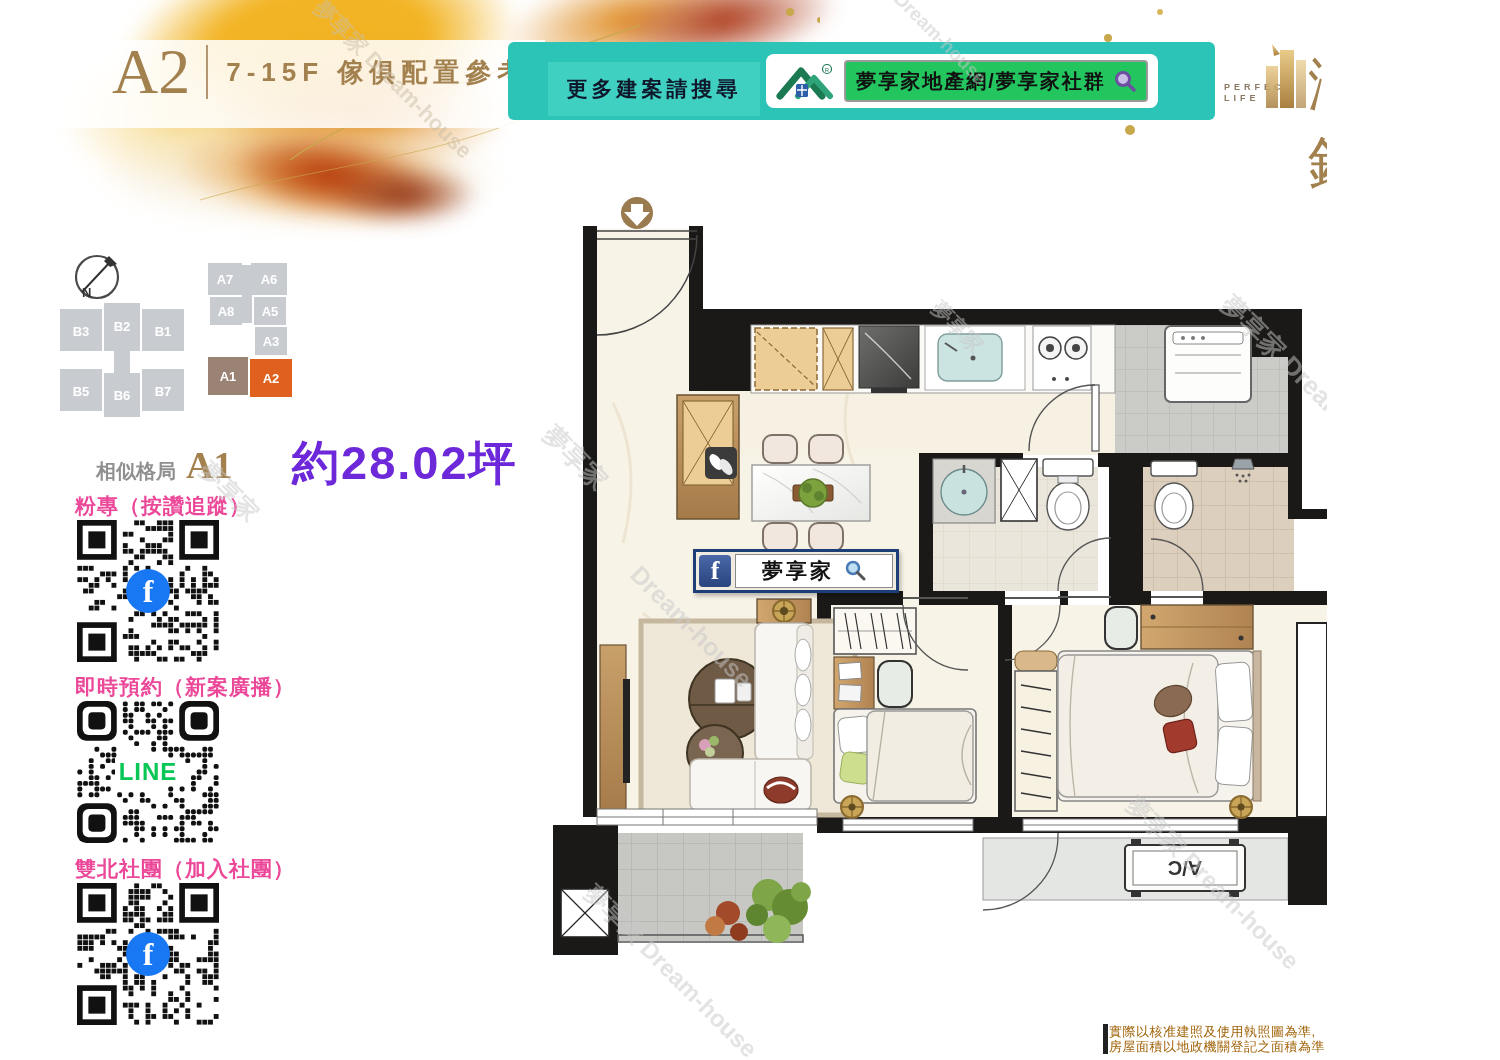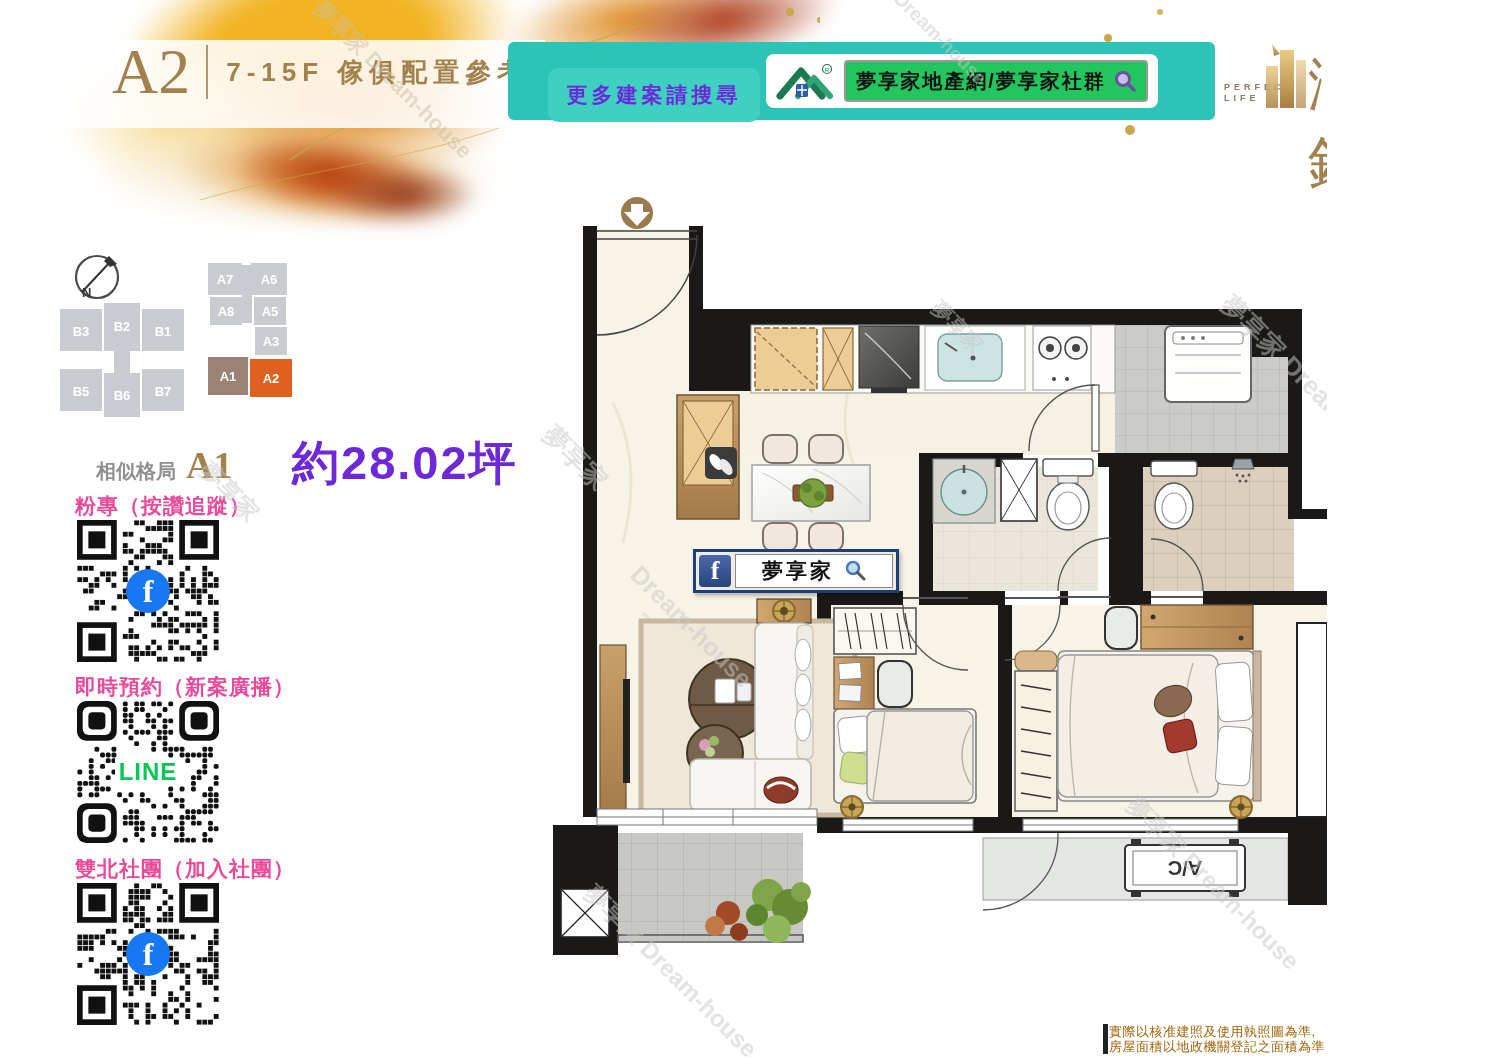--- a/index.html
+++ b/index.html
@@ -10,22 +10,22 @@
   .blob{position:absolute;border-radius:50%;filter:blur(9px);}
   .splash-line{position:absolute;}
   .header-strip{position:absolute;left:0;top:40px;width:545px;height:88px;background:rgba(255,255,255,.86);}
   
   .unit-title{position:absolute;left:112px;top:40px;display:flex;align-items:center;}
   .unit-big{font-family:"Liberation Serif","DejaVu Serif",serif;font-size:64px;color:#A3814F;line-height:1;}
   .unit-divider{width:2px;height:54px;background:#B39671;margin:0 18px 0 16px;}
   .unit-sub{font-size:26px;font-weight:bold;color:#A3814F;letter-spacing:6px;}
   
   .banner{position:absolute;left:508px;top:42px;width:707px;height:78px;background:#2BC4B6;border-radius:6px;}
-  .banner-pill{position:absolute;left:40px;top:26px;width:212px;height:54px;background:#3FD0C2;border-radius:10px;
-               display:flex;align-items:center;justify-content:center;color:#6d28d9;font-weight:bold;font-size:21px;letter-spacing:4px;}
+  .banner-pill{position:absolute;left:40px;top:20px;width:212px;height:54px;background:#3FD0C2;border-radius:0;
+               display:flex;align-items:center;justify-content:center;color:#0f172a;font-weight:bold;font-size:21px;letter-spacing:4px;}
   .banner-panel{position:absolute;left:258px;top:12px;width:392px;height:54px;background:#fff;border-radius:8px;
                 display:flex;align-items:center;}
   .search-box{margin-left:8px;width:300px;height:38px;border:2px solid #9a9a9a;border-radius:4px;background:#22c55e;
               display:flex;align-items:center;justify-content:center;gap:8px;font-size:20px;font-weight:bold;color:#111;letter-spacing:2px;}
   
   .brand-tagline{position:absolute;left:1224px;top:82px;font-size:9px;letter-spacing:4px;color:#8C7B64;line-height:11px;font-weight:bold;}
   .brand-name{position:absolute;left:1308px;top:46px;font-family:"Liberation Serif","DejaVu Serif",serif;
               font-size:58px;color:#A3814F;letter-spacing:10px;}
   
   .kp-label{font-size:13px;font-weight:bold;fill:#ffffff;}

